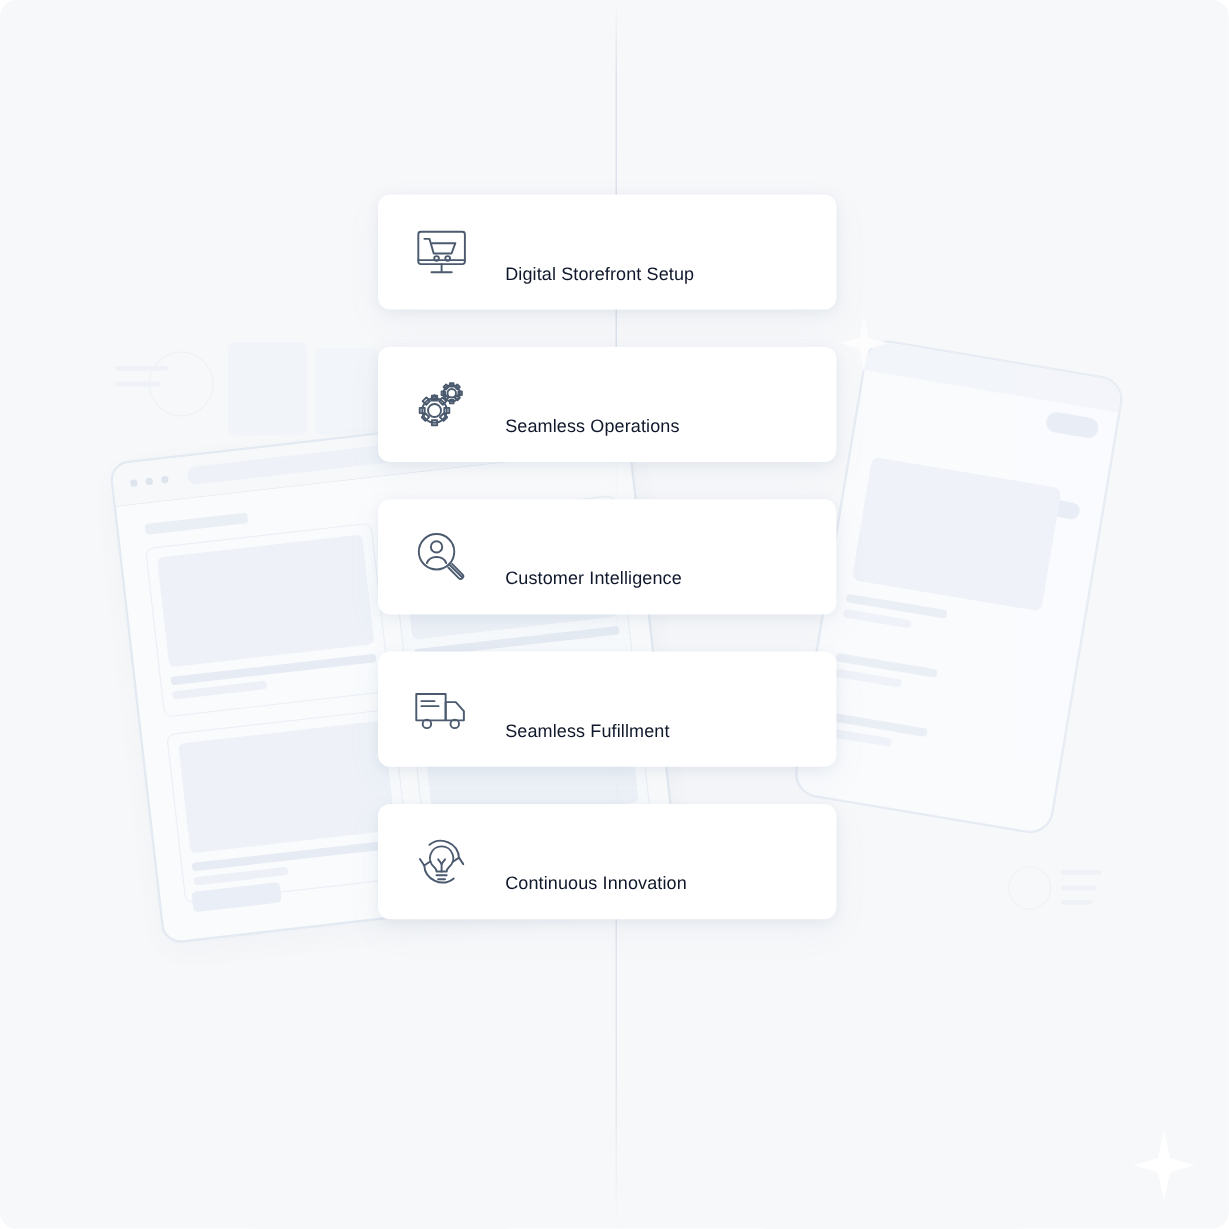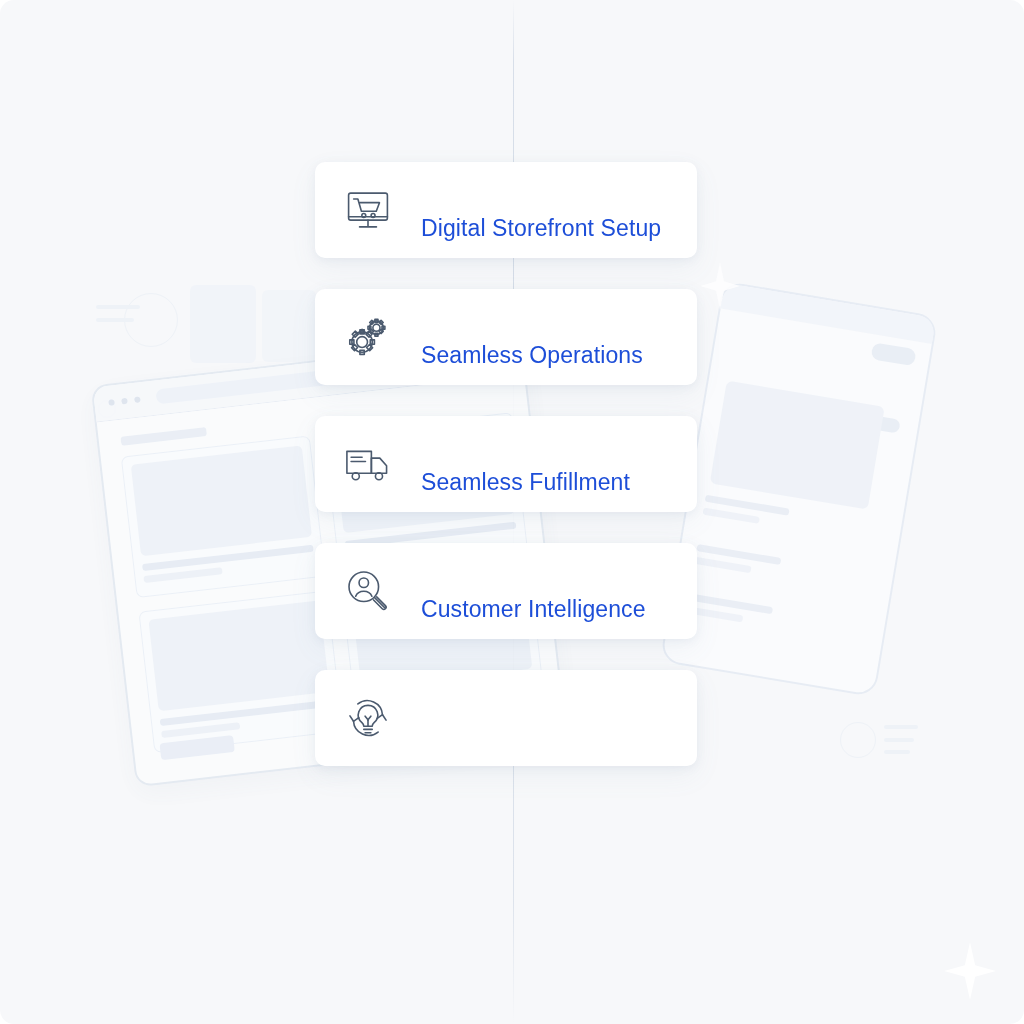--- a/index.html
+++ b/index.html
@@ -227,22 +227,22 @@
     display: block;
     width: 54px;
     height: 54px;
     stroke: #4b5a6e;
     stroke-width: 1.9;
     fill: none;
     stroke-linecap: round;
     stroke-linejoin: round;
   }
   .card-label {
-    font-size: 23px;
-    color: #1d4ed8;
+    font-size: 15px;
+    color: #0f172a;
     letter-spacing: .1px;
     white-space: nowrap;
     margin-top: 36px;
   }
 </style>
 </head>
 <body>
 
 <div class="stage">
 
@@ -368,56 +368,57 @@
             <path d="M-5.8 2.0 l2.4 2.4 -2.5 2.5 -2.4 -2.4 z"></path>
           </g>
         </svg>
       </div>
       <span class="card-label">Seamless Operations</span>
     </div>
 
     <div class="feature-card">
       <div class="card-icon">
         <svg viewBox="0 0 64 64">
+          <circle cx="27" cy="27" r="17.5"></circle>
+          <circle cx="27" cy="22.2" r="5.6"></circle>
+          <path d="M17.4 38.2 a10.2 9 0 0 1 19.2 0"></path>
+          <path d="M39.6 39.6 L52 52"></path>
+          <path d="M38.6 42.6 L48.9 53 a2.6 2.6 0 0 0 3.7 -3.7 L42.3 39"></path>
+        </svg>
+      </div>
+      <span class="card-label">Customer Intelligence</span>
+    </div>
+
+    <div class="feature-card">
+      <div class="card-icon">
+        <svg viewBox="0 0 64 64">
           <path d="M7 17 h29 v26 h-29 z"></path>
           <path d="M36 25 h10 l8 9 v9 h-18 z"></path>
           <circle cx="17.5" cy="46.5" r="4.2"></circle>
           <circle cx="45" cy="46.5" r="4.2"></circle>
           <path d="M12 24 h13"></path>
           <path d="M12 29 h17"></path>
         </svg>
       </div>
       <span class="card-label">Seamless Fufillment</span>
-    </div>
-
-    <div class="feature-card">
-      <div class="card-icon">
-        <svg viewBox="0 0 64 64">
-          <circle cx="27" cy="27" r="17.5"></circle>
-          <circle cx="27" cy="22.2" r="5.6"></circle>
-          <path d="M17.4 38.2 a10.2 9 0 0 1 19.2 0"></path>
-          <path d="M39.6 39.6 L52 52"></path>
-          <path d="M38.6 42.6 L48.9 53 a2.6 2.6 0 0 0 3.7 -3.7 L42.3 39"></path>
-        </svg>
-      </div>
-      <span class="card-label">Customer Intelligence</span>
     </div>
 
 
     <div class="feature-card">
       <div class="card-icon">
         <svg viewBox="0 0 64 64">
           <path d="M32 17 a11.5 11.5 0 0 1 7.2 20.5 c-1.5 1.3 -2.2 2.6 -2.2 4.3 h-10 c0 -1.7 -0.7 -3 -2.2 -4.3 A11.5 11.5 0 0 1 32 17 z"></path>
           <path d="M27 45.5 h10"></path>
           <path d="M28.6 49.5 h6.8"></path>
           <path d="M32 41.8 v-7.6"></path>
           <path d="M32 34.2 l-3.4 -4.4"></path>
           <path d="M32 34.2 l3.4 -4.4"></path>
           <path d="M14.8 35.5 A18 18 0 0 0 44 48.6"></path>
           <path d="M49.2 28.5 A18 18 0 0 0 20 15.4"></path>
           <path d="M10.6 29.5 l4.2 6.4 6.3 -4.3"></path>
           <path d="M53.4 34.5 l-4.2 -6.4 -6.3 4.3"></path>
         </svg>
       </div>
+      <span class="card-label">Continuous Innovation</span>
     </div>
 
   </div>
 </div>
 
 </body></html>

